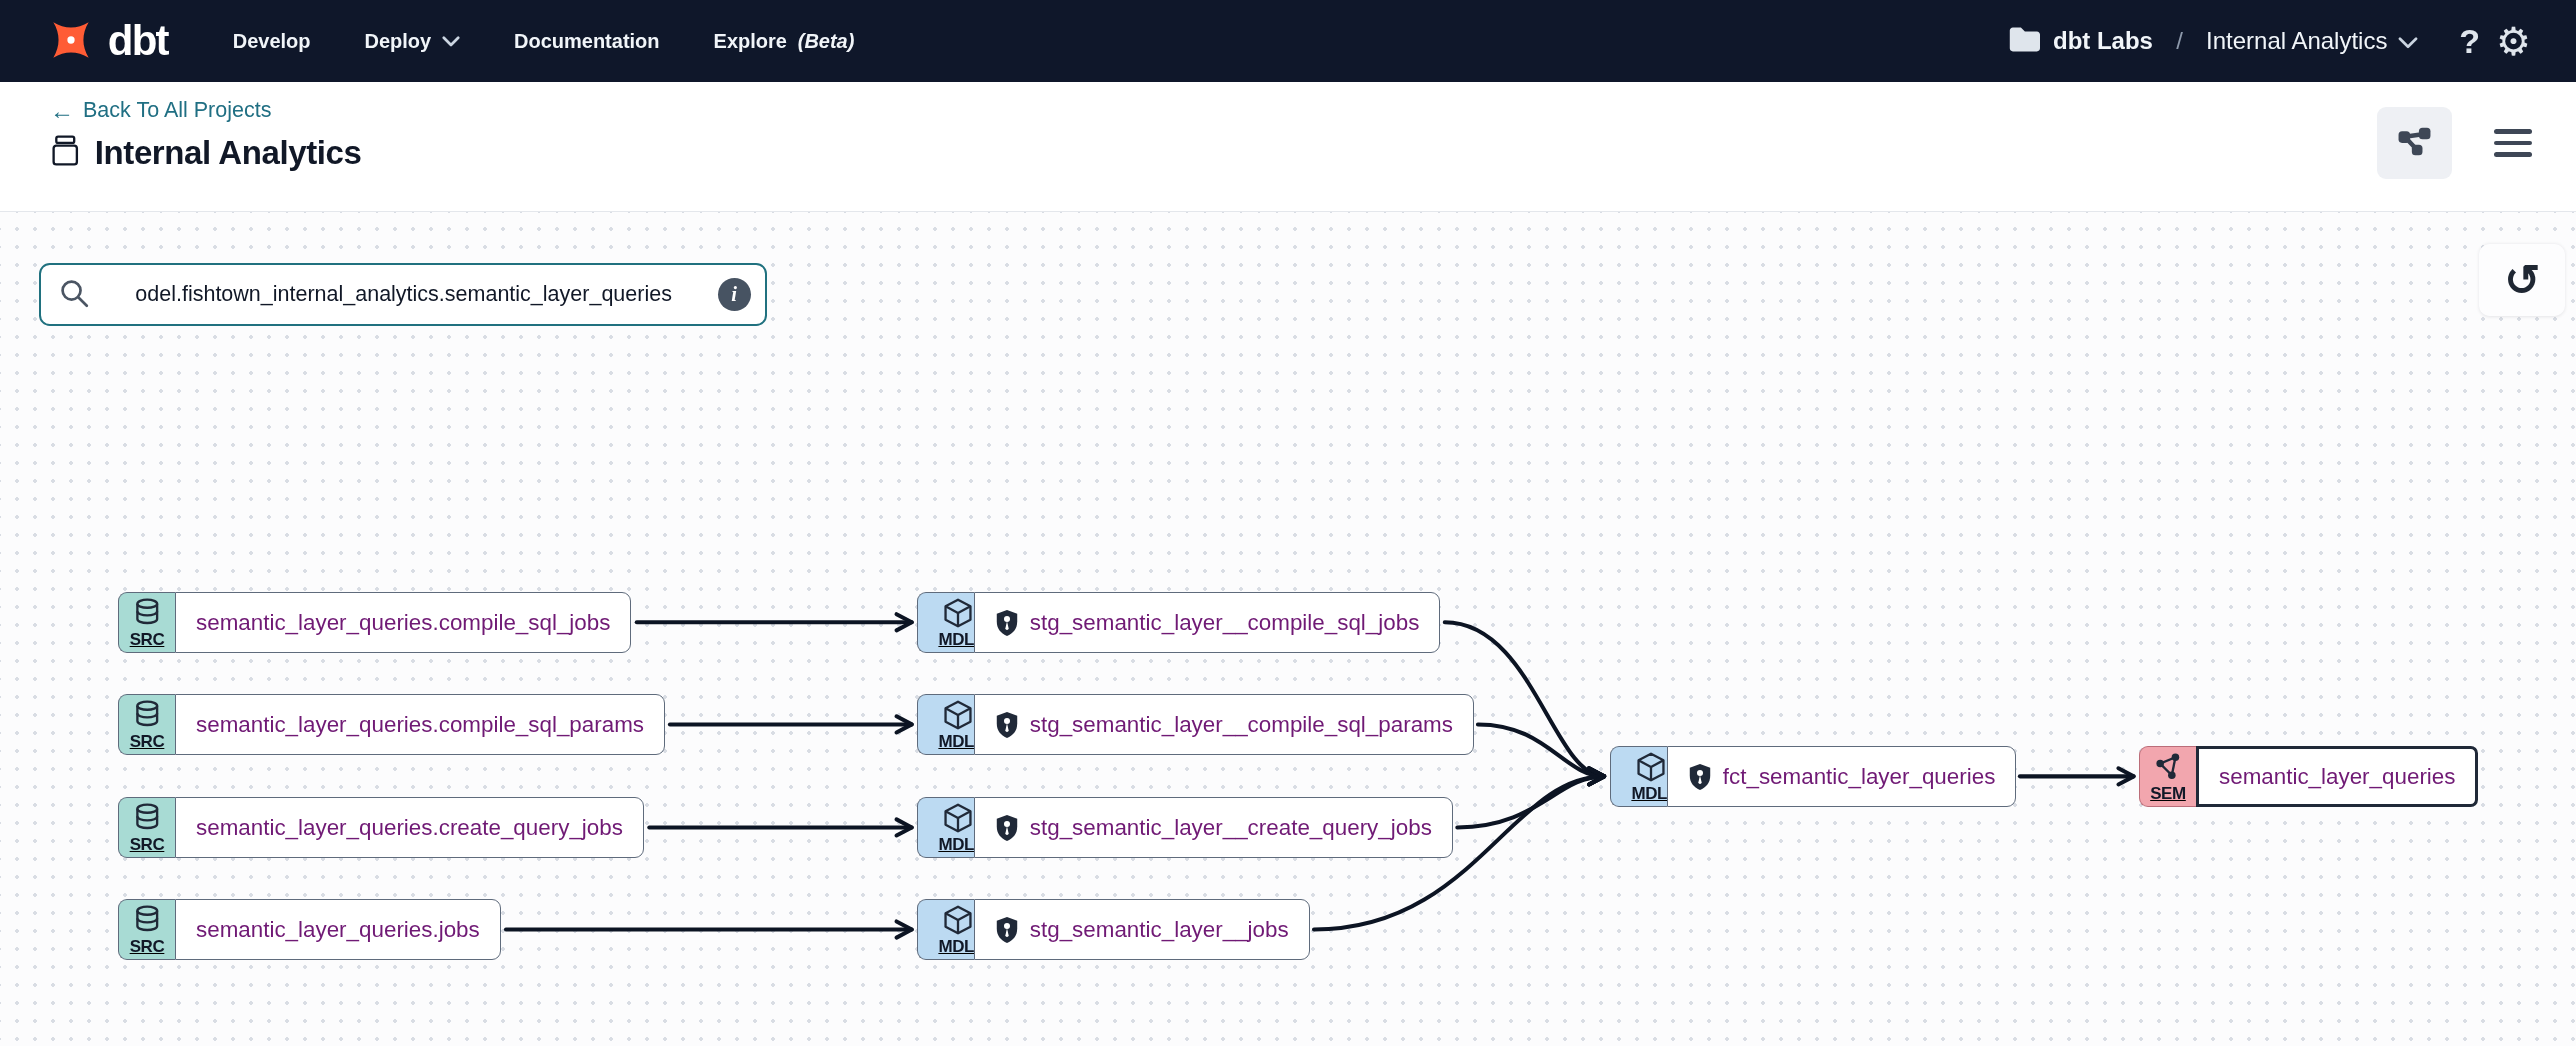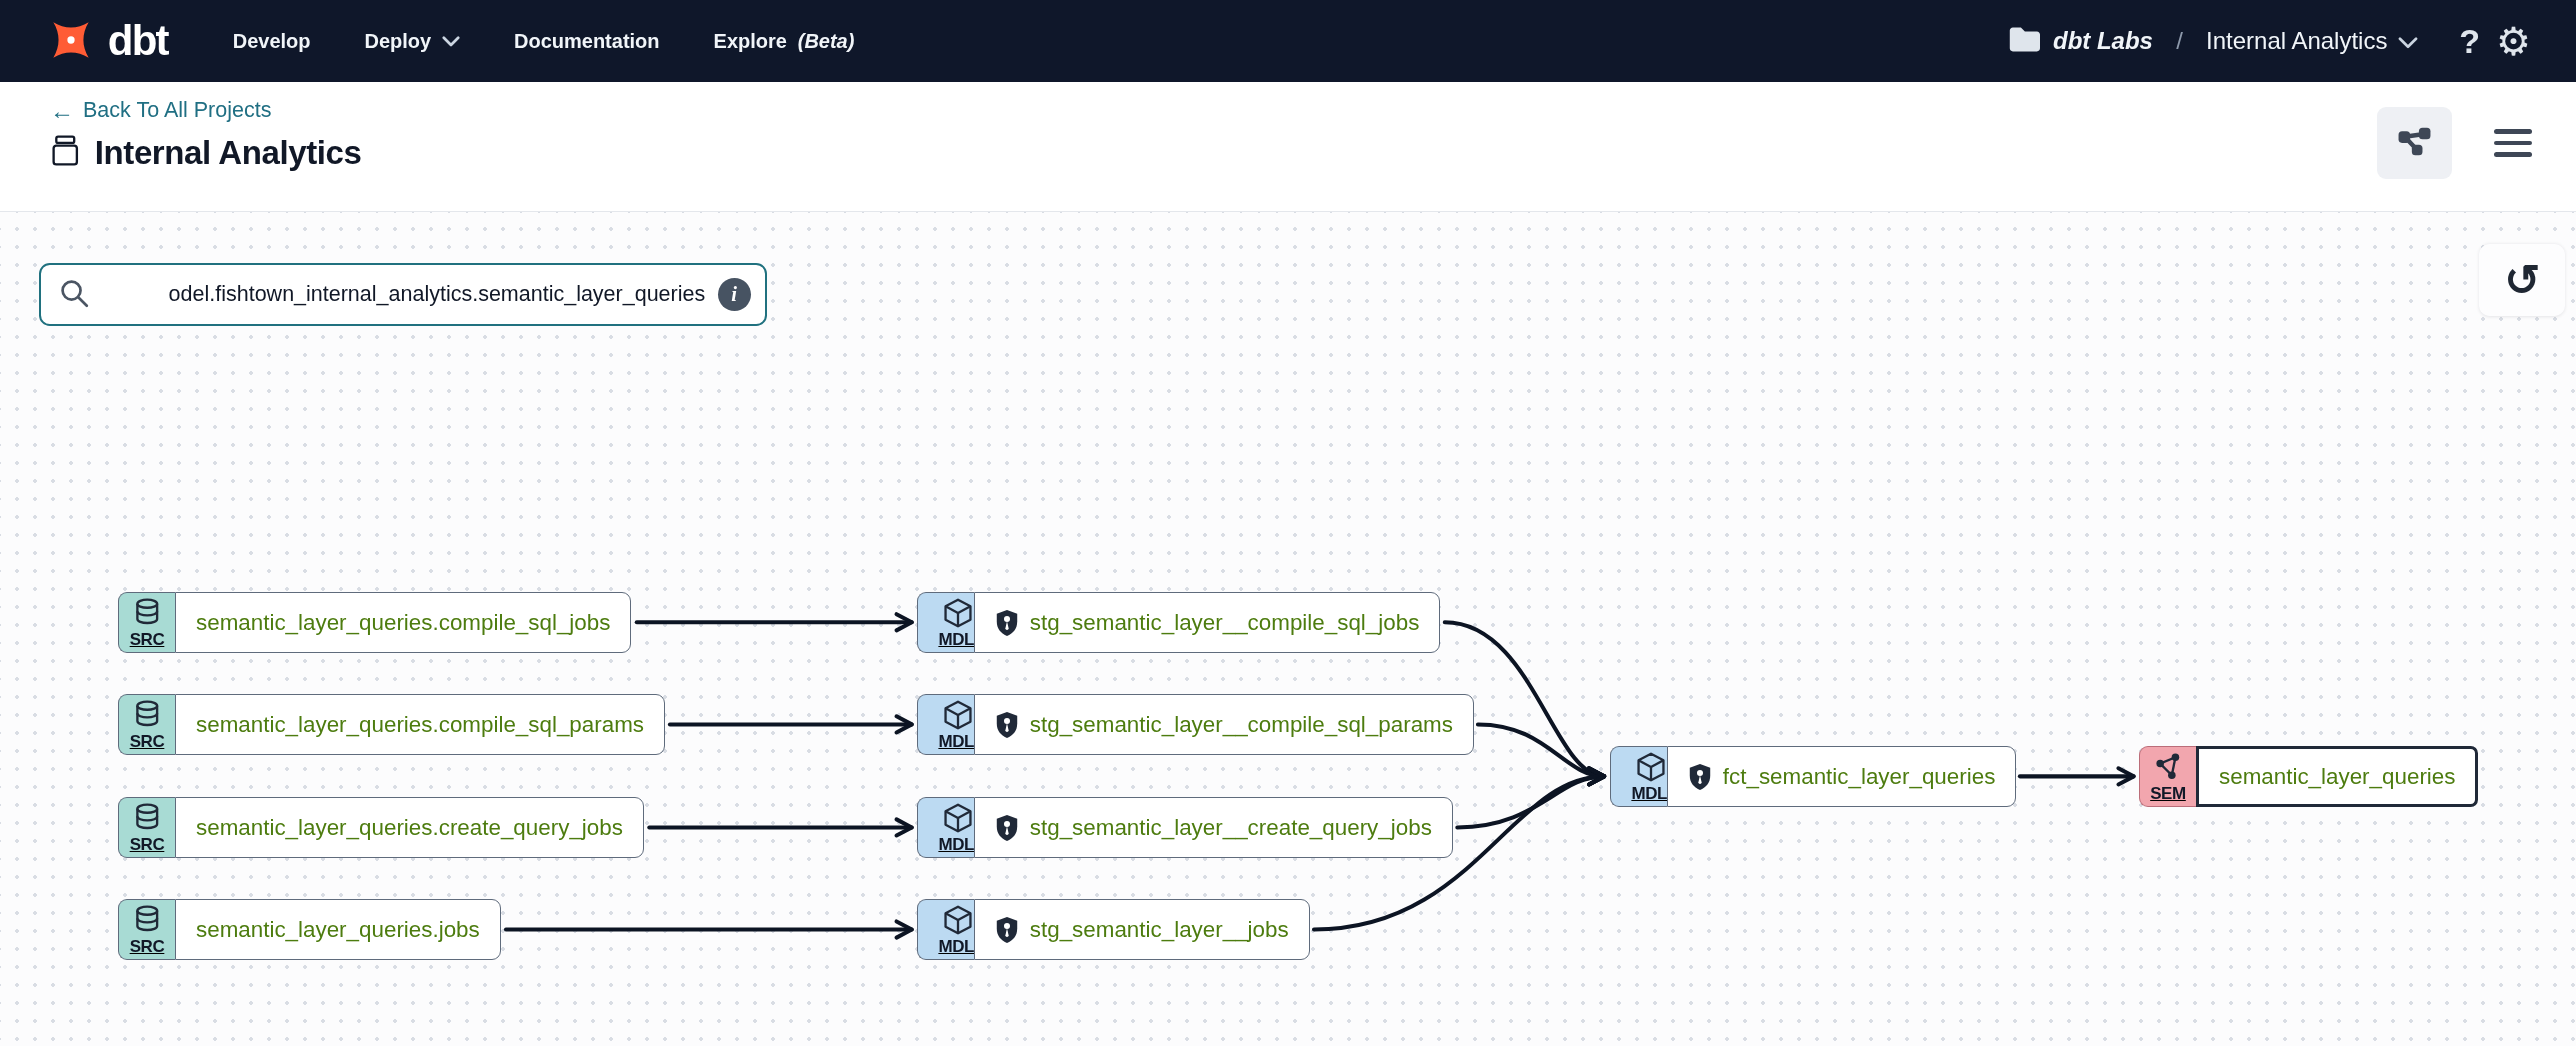--- a/index.html
+++ b/index.html
@@ -9,21 +9,21 @@
   
   .nav { height:82px; background:#0f172a; display:flex; align-items:center;
          padding:0 45px; color:#f1f5f9; }
   .brand { display:flex; align-items:center; gap:10.8px; margin-right:65px; cursor:pointer; }
   .brand-text { font-size:42px; font-weight:700; letter-spacing:-1.8px; color:#fff; }
   .nav-item { font-size:20px; font-weight:600; margin-right:54px; display:flex;
               align-items:center; gap:10.8px; cursor:pointer; }
   .nav-item .it-suffix { font-style:italic; font-weight:600; }
   .chev { display:inline-block; }
   .nav-right { margin-left:auto; display:flex; align-items:center; gap:16px; font-size:24px; }
-  .org { font-weight:700; display:flex; align-items:center; gap:12.5px; cursor:pointer;font-style:italic; }
+  .org { font-weight:700; display:flex; align-items:center; gap:12.5px; cursor:pointer; }
   .crumb-sep { color:#8d99ab; margin:0 7.2px; font-weight:400; }
   .project { font-weight:400; display:flex; align-items:center; gap:10.8px; cursor:pointer; }
   .help-glyph { font-size:34px; font-weight:700; color:#dfe5ec; margin-left:25px; cursor:pointer; }
   .gear-glyph { font-size:39px; color:#dfe5ec; cursor:pointer; line-height:1; }
 
   
   .header2 { height:130px; background:#fff; border-bottom:0.9px solid #e4e7ec;
              padding:16px 0 0 50px; position:relative; }
   .back-link { color:#206f83; font-size:21.5px; font-weight:500; display:inline-flex;
                align-items:center; gap:9px; cursor:pointer; }
@@ -39,21 +39,21 @@
   
   .canvas { position:relative; height:834px; background:#fcfcfd;
             background-image:radial-gradient(circle, #d9dde4 1.6px, transparent 1.8px);
             background-size:18px 18px; background-position:8px 8px; overflow:hidden; }
   #edges { position:absolute; left:0; top:0; }
 
   .search-bar { position:absolute; left:39px; top:51px; width:728px; height:63px;
                 background:#fff; border:2.7px solid #20717f; border-radius:10.8px;
                 display:flex; align-items:center; padding:0 14.3px 0 18px; gap:12.5px; z-index:5; }
   .search-text { flex:1; font-size:21.5px; color:#111827; white-space:nowrap; overflow:hidden;
-                 direction:rtl; text-align:right;
+                 direction:rtl; text-align:center;
                  text-decoration:underline dotted #df5a48; text-decoration-thickness:2.7px;
                  text-underline-offset:6.3px; }
   .info-badge { min-width:33px; height:33px; border-radius:50%; background:#475362; color:#fff;
                 display:grid; place-items:center; font-size:20.6px; font-weight:700;
                 font-family:"Liberation Serif", serif; font-style:italic; cursor:pointer; }
   .reset-btn { position:absolute; right:10.8px; top:32px; width:86px; height:72px;
                background:#fdfdfe; border-radius:10.8px; box-shadow:0 0.9px 3.6px rgba(16,24,40,.10);
                display:grid; place-items:center; cursor:pointer; z-index:5; }
   .reset-glyph { font-size:43px; font-weight:700; color:#1f2733; line-height:1; }
 
@@ -61,21 +61,21 @@
   .node { position:absolute; display:inline-flex; height:61px; border-radius:9px;
           cursor:pointer; background:transparent; }
   .tab { width:57px; display:flex; flex-direction:column; align-items:center;
          justify-content:center; gap:5px; border:1.8px solid #5f6b7c; border-right:none;
          border-radius:9px 0 0 9px;text-decoration:underline; }
   .tab .badge { font-size:17px; font-weight:700; color:#111827; line-height:1;
                 letter-spacing:-0.4px; }
   .tab .tab-icon { display:block; height:29px; }
   .nbody { display:flex; align-items:center; gap:10.8px; background:#fff;
            border:1.8px solid #5f6b7c; border-radius:0 9px 9px 0; padding:0 20px;
-           font-size:22.4px; color:#4d7c0f; white-space:nowrap; }
+           font-size:22.4px; color:#701a75; white-space:nowrap; }
   .node.SRC .tab { background:#a8dbd4; }
   .node.MDL .tab { background:#bcdaf2;align-items:flex-end; }
   .node.SEM .tab { background:#f2a6ae; border-color:#bb6d79; }
   .node.SEM .nbody { border:3.6px solid #202938; border-radius:0 7.2px 7.2px 0; }
   .shield { display:flex; align-items:center; }
 </style>
 </head>
 <body>
 
 <div class="nav">

